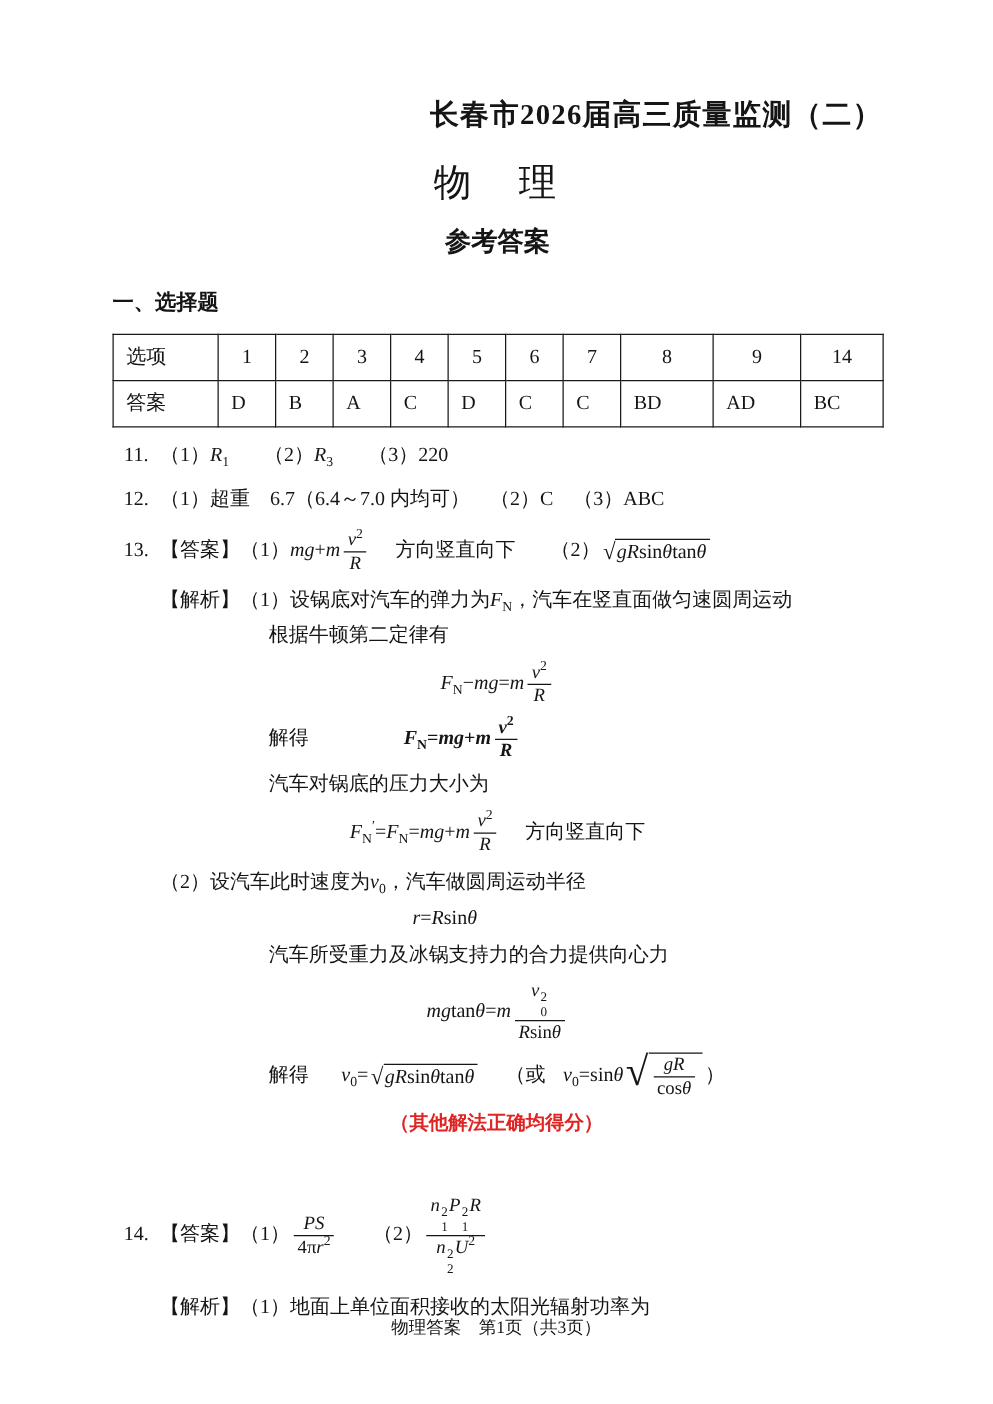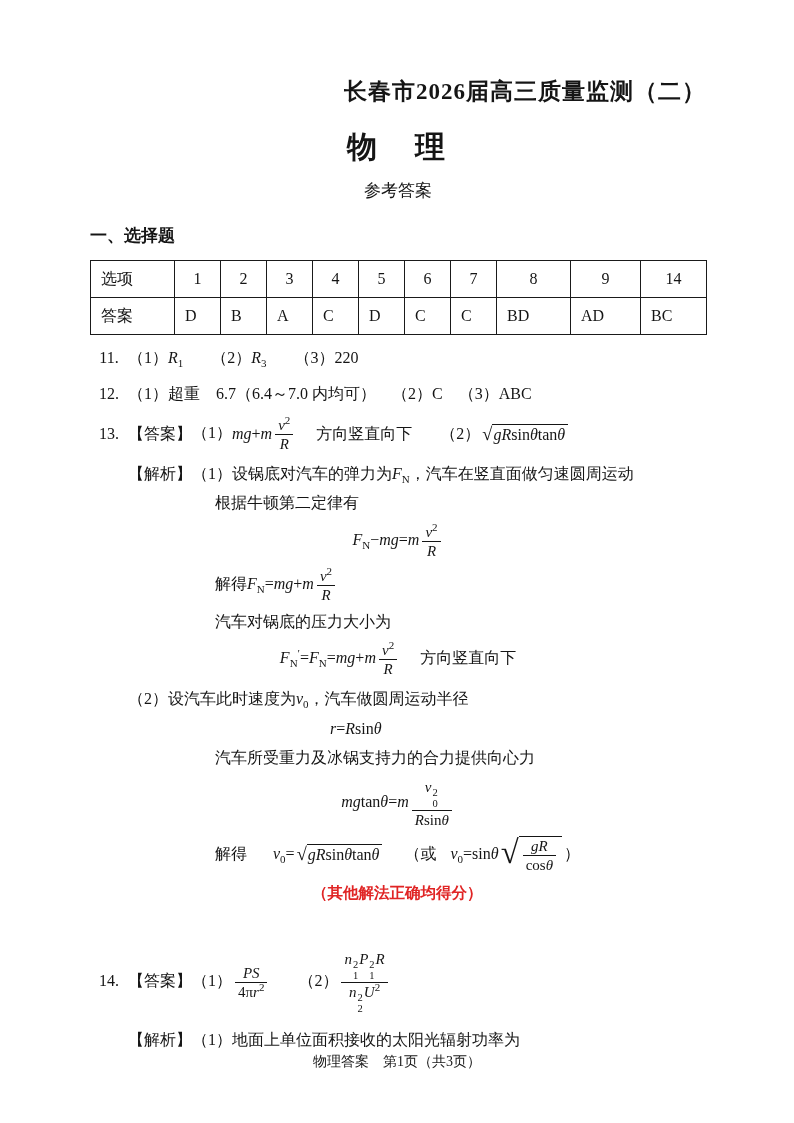--- a/index.html
+++ b/index.html
@@ -1,37 +1,37 @@
 <!DOCTYPE html>
 <html><head>
 <meta charset="utf-8">
 <style>
   html,body{margin:0;padding:0;background:#ffffff;}
   .page{position:relative;width:794px;height:1123px;margin:0 auto;background:#fff;color:#151515;
         font-family:"Liberation Serif","DejaVu Serif",serif;overflow:hidden;}
   .content{padding:74px 88px 0 90px;font-size:16px;line-height:1.6;}
   .doc-header{text-align:center;}
   .doc-title{font-size:23px;font-weight:700;margin:0;letter-spacing:1px;text-align:right;}
-  .doc-subject{font-size:30px;font-weight:700;margin:12px 0 0 0;letter-spacing:4px;}
-  .doc-subtitle{font-size:17px;font-weight:400;margin:6px 0 0 0;}
+  .doc-subject{font-size:30px;font-weight:400;margin:12px 0 0 0;letter-spacing:4px;}
+  .doc-subtitle{font-size:21px;font-weight:700;margin:6px 0 0 0;}
   .sec-head{font-size:17px;font-weight:700;margin:18px 0 0 0;}
   table.choice{border-collapse:collapse;table-layout:fixed;width:616px;margin-top:11px;}
   table.choice td{border:1px solid #1a1a1a;height:34px;font-size:16px;vertical-align:middle;}
   td.c-label{padding-left:10px;}
   td.c-num{text-align:center;}
   td.c-ans{padding-left:10px;}
   .qline{margin-top:10px;white-space:nowrap;}
   .qno{display:inline-block;width:38px;text-align:center;}
   .tag{display:inline-block;}
   .gS{margin-left:14px;} .gM{margin-left:20px;} .gL{margin-left:28px;}
   .aline{padding-left:38px;margin-top:8px;}
   .aline2{padding-left:125px;margin-top:3px;}
   .ceq{text-align:center;margin:7px 0;}
   .solveline{padding-left:125px;margin:5px 0;}
-  .eq-off1{}
+  .eq-off1{margin-left:76px;font-weight:bold;}
   .eq-off2{margin-left:26px;}
   .eqr{padding-left:240px;margin:4px 0;}
   .rednote{padding-left:222px;margin-top:7px;color:#e02424;font-weight:700;font-size:15.5px;}
   .q14{margin-top:44px;}
   .q14a{margin-top:12px;}
   .footer{position:absolute;left:0;right:0;bottom:52px;text-align:center;font-size:14px;}
   
   .mi{font-style:italic;font-family:"Liberation Serif","DejaVu Serif",serif;}
   .mo{font-style:normal;}
   .math{white-space:nowrap;}

